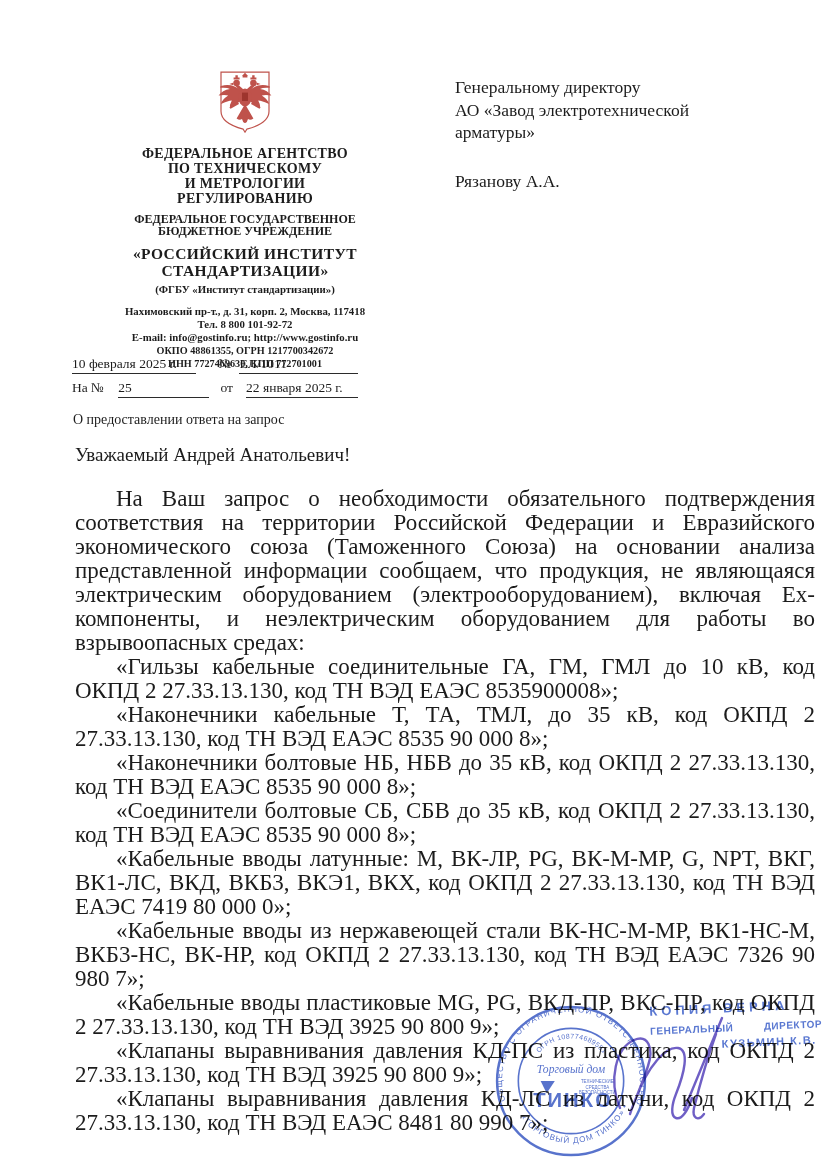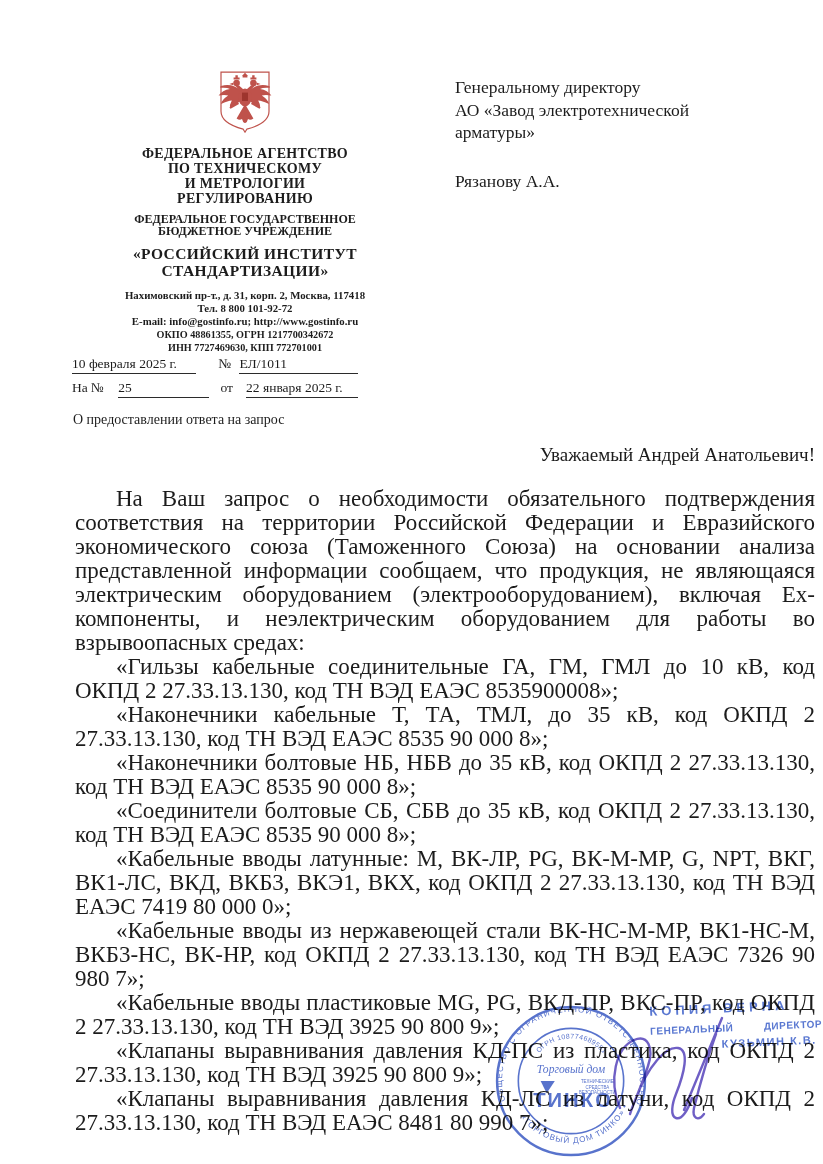--- a/index.html
+++ b/index.html
@@ -25,21 +25,21 @@
   .mL8{margin-left:8px;} .mL6{margin-left:6px;} .mL14{margin-left:14px;}
   .wNo{width:30px;} .wNaNo{width:40px;text-align:left;} .wOt{width:24px;}
 
   
   .addressee{position:absolute;left:455px;top:76px;width:330px;text-align:left;
              font-size:17.5px;line-height:22.5px;}
   .addressee .name{margin-top:26px;}
 
   
   .subject{position:absolute;left:73px;top:412px;font-size:14px;}
-  .salutation{position:absolute;left:75px;top:444px;width:740px;text-align:right;font-size:19px;}
+  .salutation{position:absolute;left:75px;top:444px;width:740px;text-align:left;font-size:19px;}
 
   
   .bodytext{position:absolute;left:75px;top:487px;width:740px;font-size:23px;
             line-height:24px;text-align:justify;z-index:1;}
   .bodytext p{margin:0;text-indent:41px;}
 
   
   .round-stamp{position:absolute;left:492px;top:1002px;width:158px;height:158px;
                z-index:2;opacity:.92;mix-blend-mode:multiply;}
   .copy-stamp{position:absolute;left:650px;top:1000px;width:172px;z-index:2;
@@ -84,20 +84,21 @@
       <div>РЕГУЛИРОВАНИЮ</div>
     </div>
     <div class="orgtype">
       <div>ФЕДЕРАЛЬНОЕ ГОСУДАРСТВЕННОЕ</div>
       <div>БЮДЖЕТНОЕ УЧРЕЖДЕНИЕ</div>
     </div>
     <div class="institute">
       <div>«РОССИЙСКИЙ ИНСТИТУТ</div>
       <div>СТАНДАРТИЗАЦИИ»</div>
     </div>
+    <div class="shortname">(ФГБУ «Институт стандартизации»)</div>
     <div class="contact">
       <div>Нахимовский пр-т., д. 31, корп. 2, Москва, 117418</div>
       <div>Тел.  8 800 101-92-72</div>
       <div>E-mail: info@gostinfo.ru;  http://www.gostinfo.ru</div>
       <div class="small">ОКПО 48861355, ОГРН 1217700342672</div>
       <div class="small">ИНН 7727469630, КПП 772701001</div>
     </div>
   </div>
 
   <div class="refblock">

